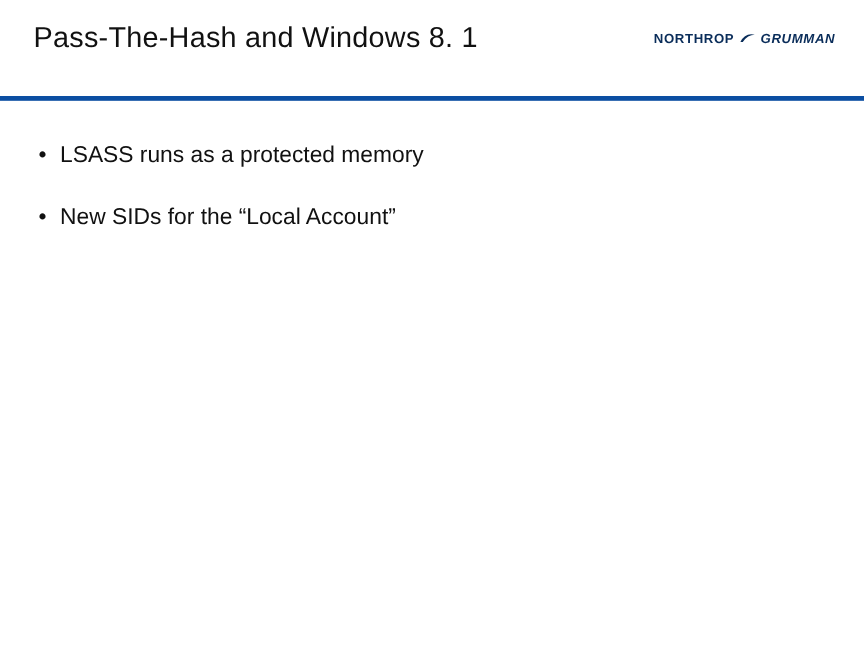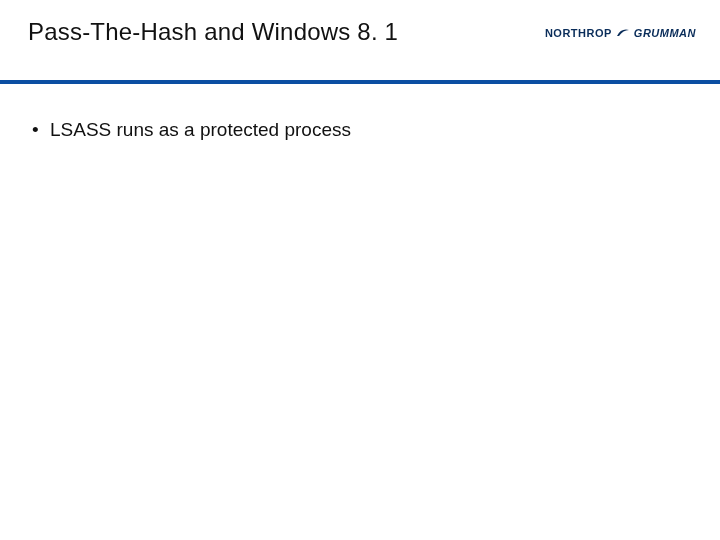--- a/index.html
+++ b/index.html
@@ -100,17 +100,18 @@
         </svg>
       </span>
       <span class="logo-word2">GRUMMAN</span>
     </div>
   </div>
 
   <div class="divider"></div>
 
   <div class="content">
     <ul class="bullet-list">
-      <li>LSASS runs as a protected process</li>
+      <li>LSASS runs as a protected memory</li>
+      <li>New SIDs for the “Local Account”</li>
     </ul>
   </div>
 
 </div>
 
 </body></html>

